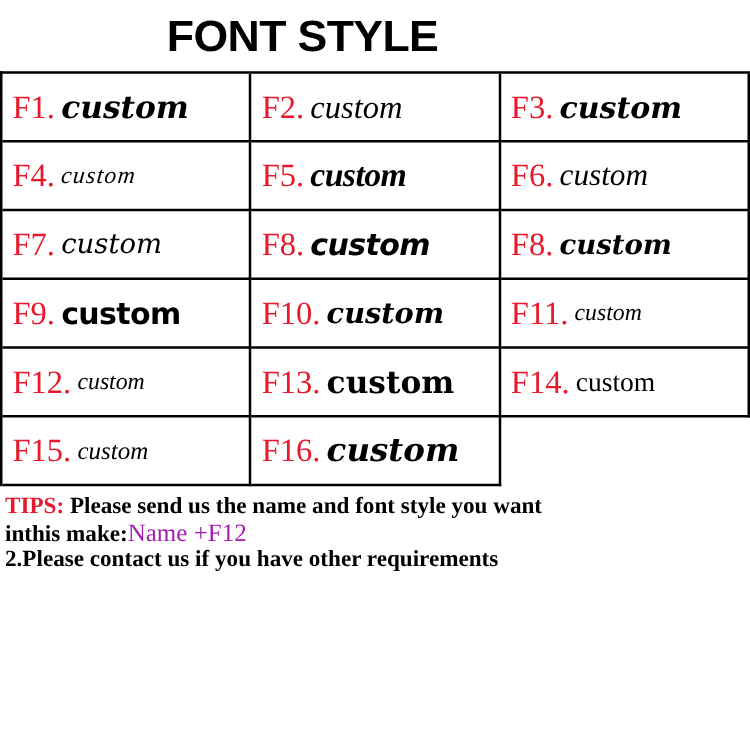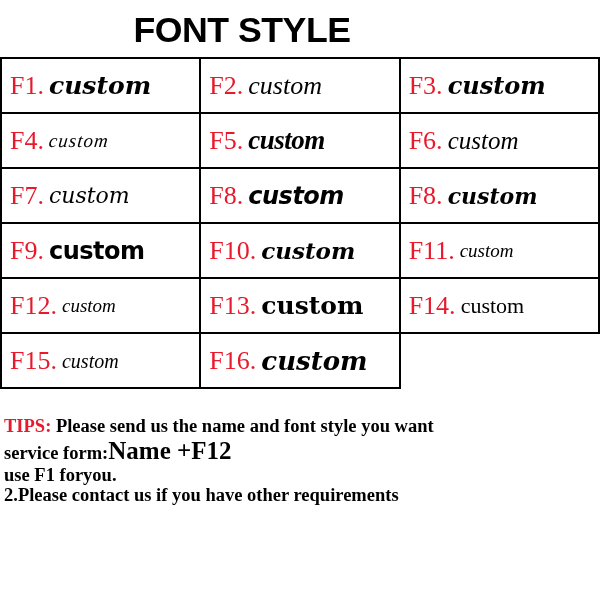--- a/index.html
+++ b/index.html
@@ -92,26 +92,25 @@
   .s-f13 { font-family: "DejaVu Serif", serif; font-weight: bold; font-size: 25px; }
   .s-f14 { font-family: "Liberation Serif", serif; font-size: 22px; }
   .s-f15 { font-family: "Liberation Serif", serif; font-style: italic; font-size: 20px; }
   .s-f16 { font-family: "DejaVu Serif", serif; font-weight: bold; font-style: italic; font-size: 26px; }
 
   .notes {
     padding: 6px 4px 0 4px;
     font-family: "Liberation Serif", serif;
     font-size: 18.5px;
     line-height: 1.12;
-    margin-top: 21px;
   }
   .notes .line { white-space: nowrap; }
   .kw-red { color: #e8192c; font-weight: bold; }
   .bold { font-weight: bold; }
-  .name-red { color: #000000; font-weight: bold; font-size: 25px; }
+  .name-red { color: #a21caf; font-weight: normal; font-size: 20px; }
 </style>
 </head>
 <body>
 
 <div class="page">
 
   <div class="title">FONT STYLE</div>
 
   <div class="grid">
 
@@ -202,23 +201,20 @@
       <div class="cell empty"></div>
     </div>
 
   </div>
 
   <div class="notes">
     <div class="line">
       <span class="kw-red">TIPS:</span><span class="bold"> Please send us the name and font style you want</span>
     </div>
     <div class="line">
-      <span class="bold">service form:</span><span class="name-red">Name +F12</span>
-    </div>
-    <div class="line">
-      <span class="bold">use F1 foryou.</span>
+      <span class="bold">inthis make:</span><span class="name-red">Name +F12</span>
     </div>
     <div class="line">
       <span class="bold">2.Please contact us if you have other requirements</span>
     </div>
   </div>
 
 </div>
 
 </body></html>

